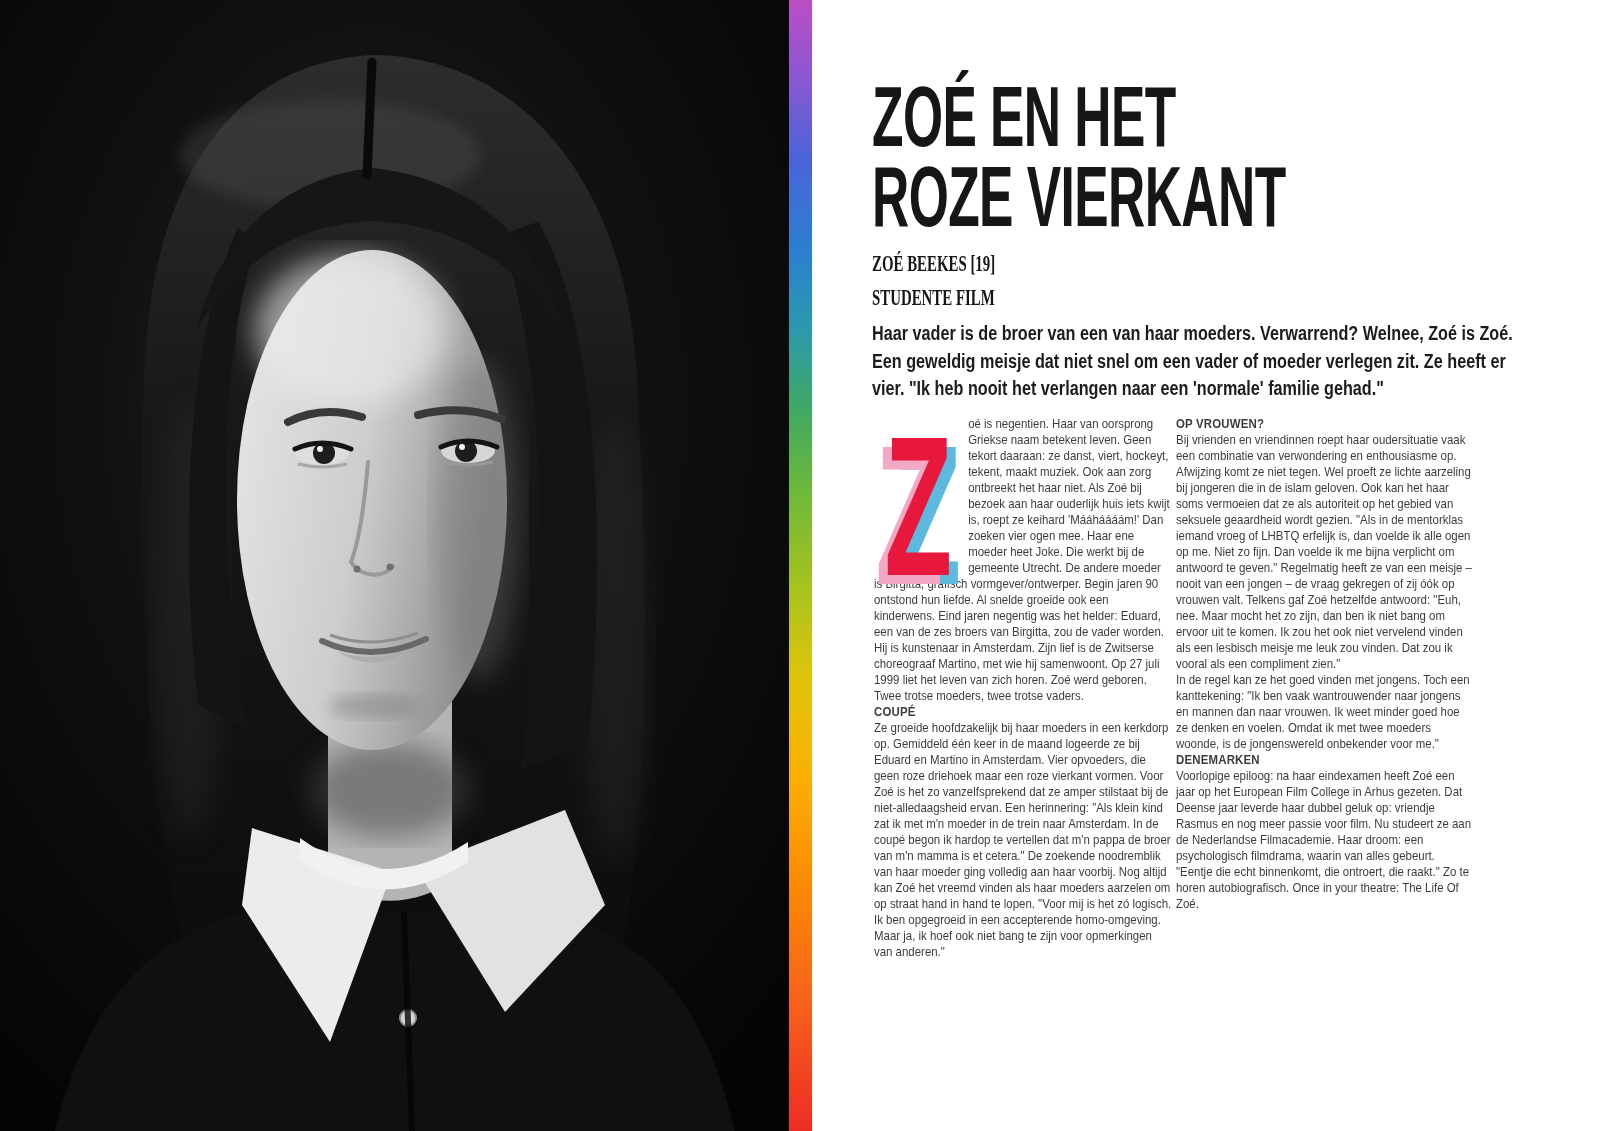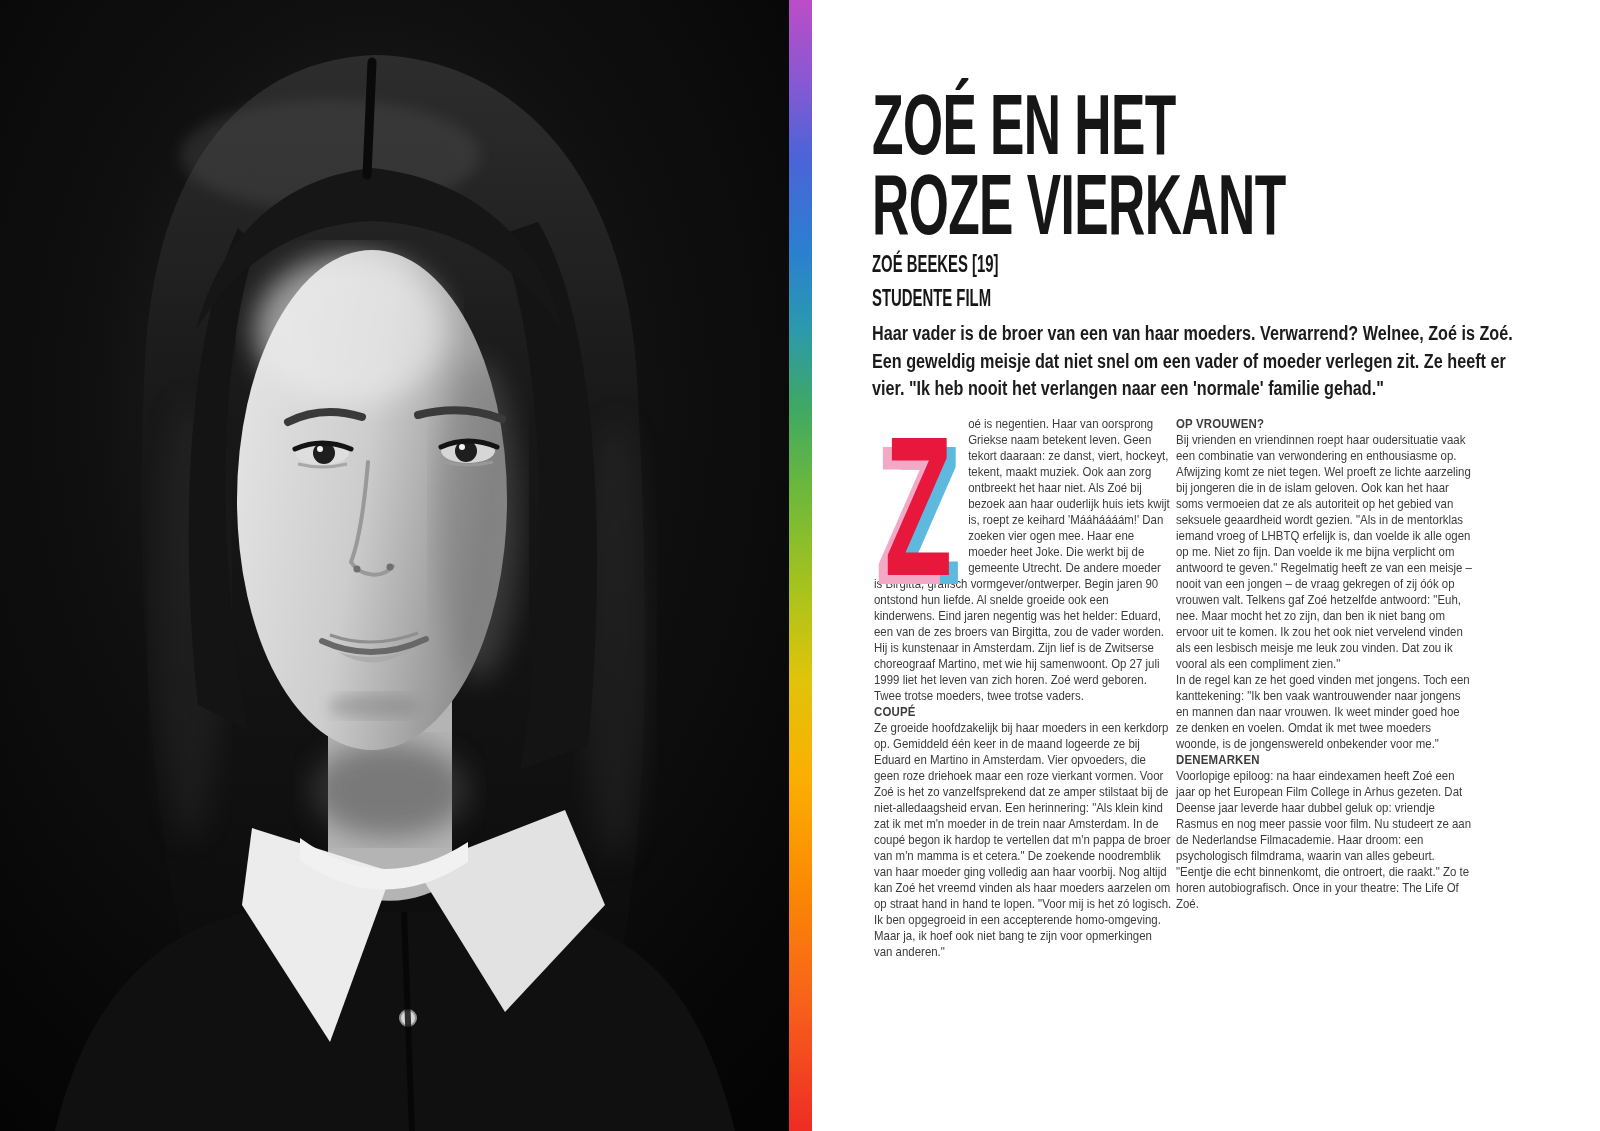--- a/index.html
+++ b/index.html
@@ -10,28 +10,28 @@
   
   .photo{position:absolute;left:0;top:0;width:789px;height:1131px;background:#070707;}
   .photo svg{display:block;width:789px;height:1131px;}
   
   .stripe{position:absolute;left:789px;top:0;width:23px;height:1131px;
     background:linear-gradient(180deg,
       #bb4dc6 0%, #8a58d2 7%, #4b64d8 14%, #2b7fd0 22%, #2b99ae 29%,
       #3fa865 36%, #6ab83c 43%, #a7c31d 52%, #e0c40a 60%, #fbae00 69%,
       #fb8b02 78%, #f8641a 88%, #ee2c24 100%);}
   
-  .headline{position:absolute;left:872px;top:84px;}
+  .headline{position:absolute;left:872px;top:76px;}
   .headline .hl{
     font-size:86px;font-weight:700;color:#161616;line-height:80px;
     letter-spacing:-1px;white-space:nowrap;
     transform:scaleX(0.60);transform-origin:0 0;
   }
   
-  .byline{position:absolute;left:872px;top:247px;}
+  .byline{position:absolute;left:872px;top:247px;font-family:Liberation Serif, serif;}
   .byline div{
     font-size:24px;font-weight:700;color:#161616;line-height:33.5px;
     white-space:nowrap;transform:scaleX(0.62);transform-origin:0 0;
   }
   
   .intro{position:absolute;left:872px;top:320px;width:795px;
     transform:scaleX(0.81);transform-origin:0 0;
     font-size:20px;font-weight:700;color:#1c1c1c;line-height:27.5px;}
   
   .col{position:absolute;top:416px;}

